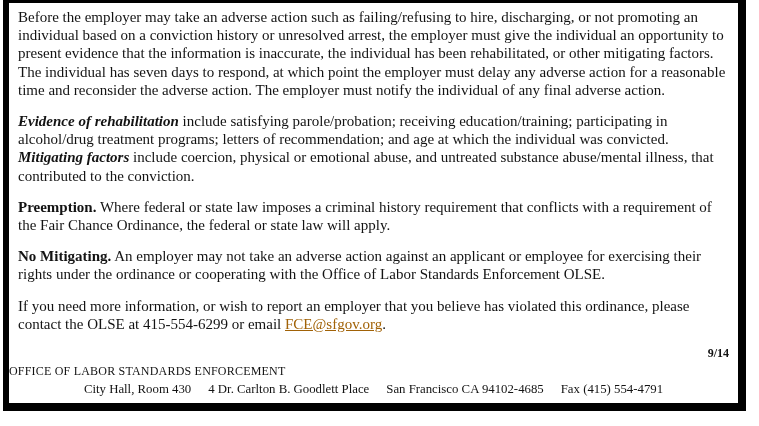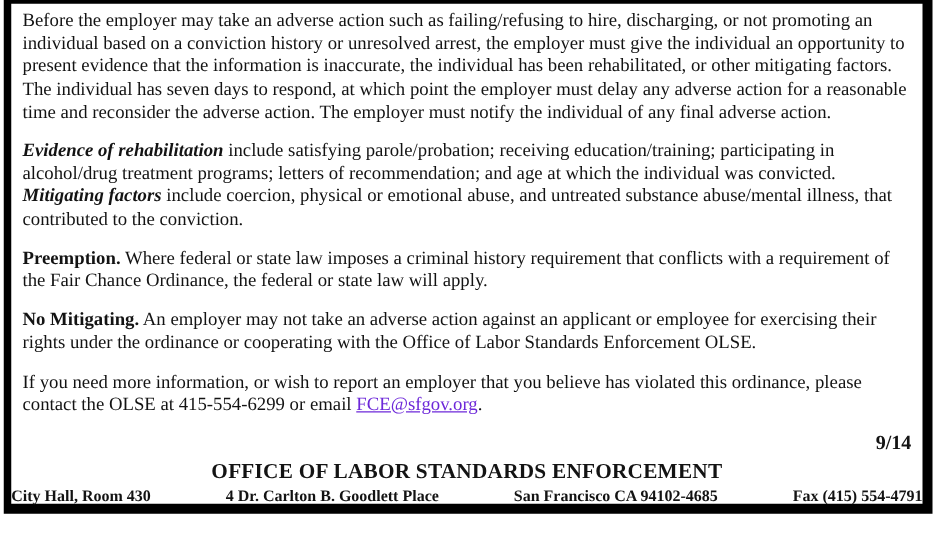--- a/index.html
+++ b/index.html
@@ -30,43 +30,43 @@
   }
   .para {
     font-size: 15px;
     line-height: 18.2px;
     margin: 0 0 13px 0;
     text-align: left;
   }
   .para span.italic { font-style: italic; font-weight: bold; }
   .para span.bold   { font-weight: bold; }
   .para a.link {
-    color: #6d28d9;
+    color: #a16207;
     text-decoration: underline;
     cursor: pointer;
   }
   .page-number {
     text-align: right;
     font-weight: bold;
-    font-size: 16px;
+    font-size: 12px;
     padding-right: 9px;
     margin-top: 2px;
   }
   .office-title {
-    text-align: center;
-    font-weight: bold;
-    font-size: 17px;
+    text-align: left;
+    font-weight: normal;
+    font-size: 12px;
     margin-top: 3px;
     letter-spacing: 0.2px;
   }
   .address-line {
     display: flex;
-    justify-content: space-between;
+    justify-content: center;
     gap: 17px;
-    font-weight: bold;
+    font-weight: normal;
     font-size: 12.8px;
     margin-top: 3px;
     white-space: nowrap;
   }
 </style>
 </head>
 <body>
 
 <div class="page-frame">
   <div class="body-text">

